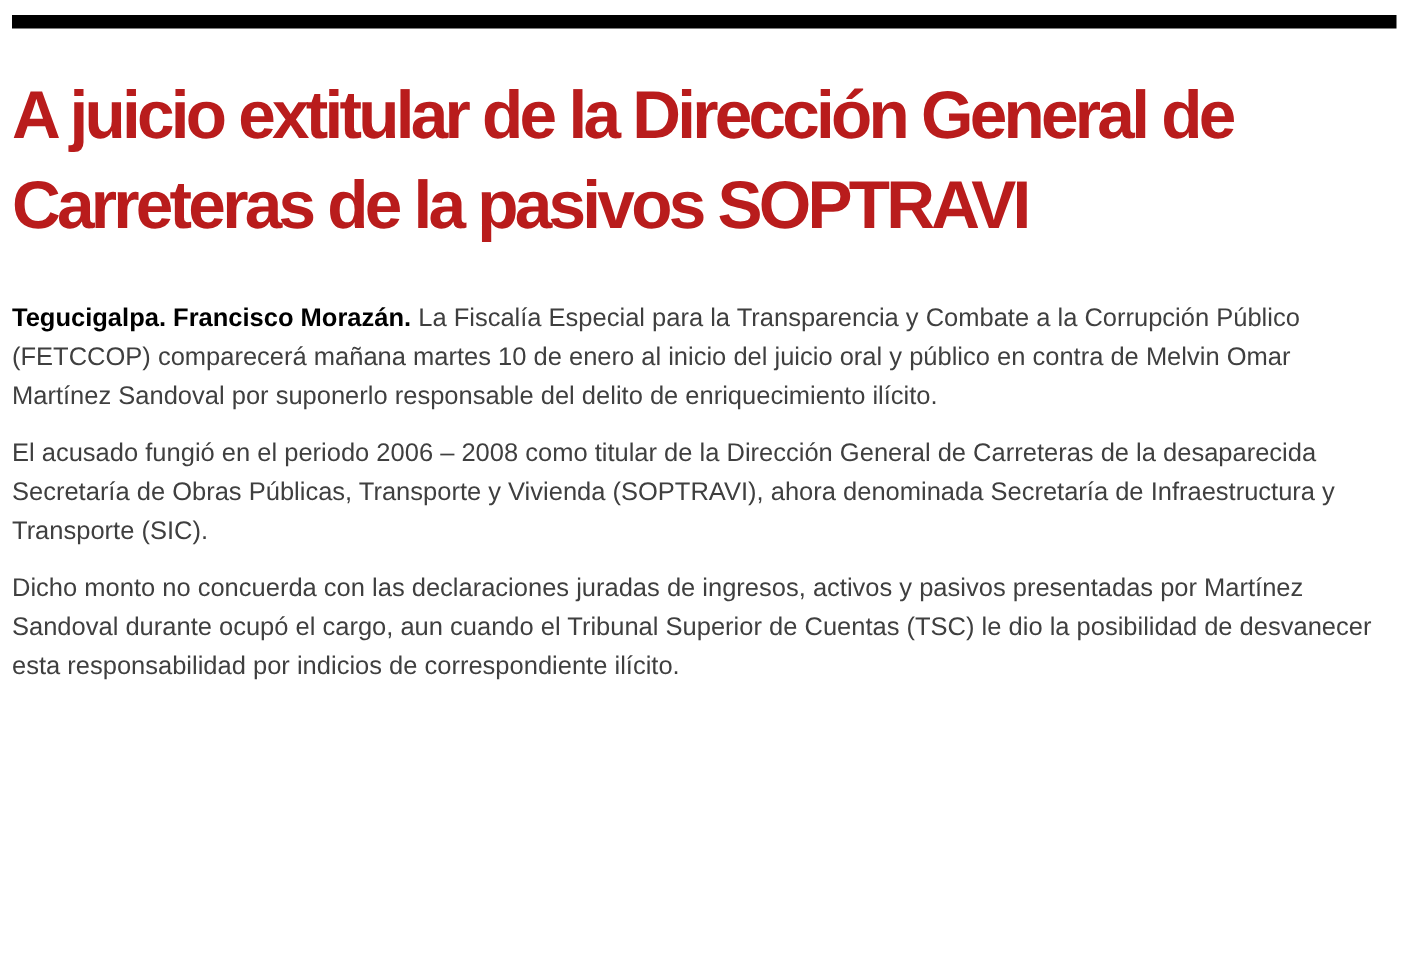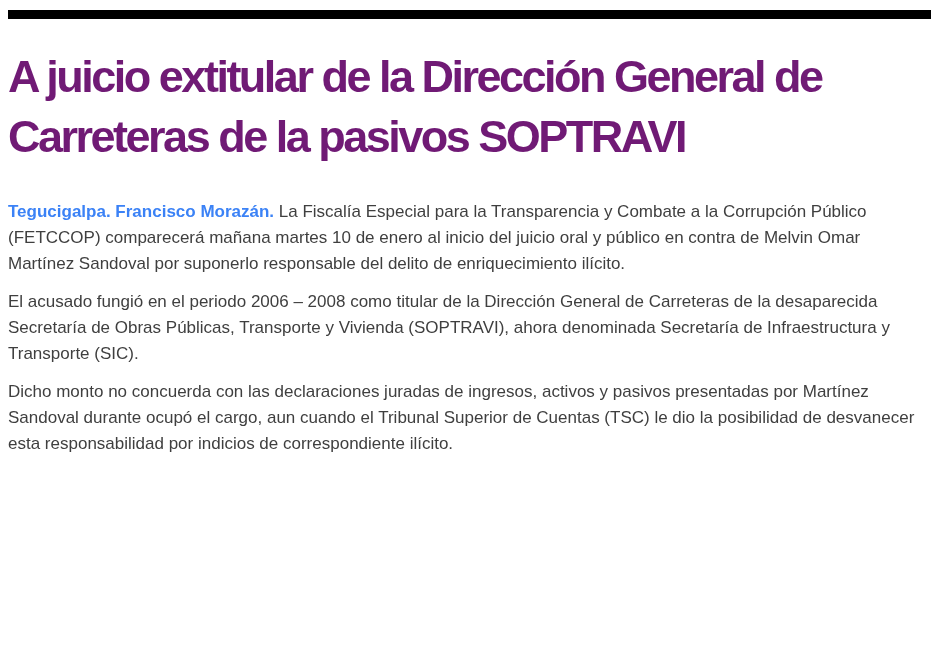--- a/index.html
+++ b/index.html
@@ -22,41 +22,41 @@
   }
   .top-bar {
     margin-top: 10px;
     height: 9px;
     width: 100%;
     background: #000000;
   }
   h1.article-title {
     margin: 28px 0 32px 0;
     padding: 0;
-    color: #701a75;
+    color: #b91c1c;
     font-size: 45px;
     font-weight: bold;
     letter-spacing: -2.5px;
     line-height: 60px;
   }
   h1.article-title .title-line {
     display: block;
     white-space: nowrap;
   }
   .article-body p {
     margin: 0 0 12px 0;
     padding: 0;
     color: #3f3f3f;
     font-size: 17px;
     line-height: 26px;
     letter-spacing: 0;
   }
   .article-body p strong {
     font-weight: bold;
-    color: #3b82f6;
+    color: #000000;
   }
 </style>
 </head>
 <body>
 
 <div class="page">
 
   <div class="top-bar"></div>
 
   <h1 class="article-title">

